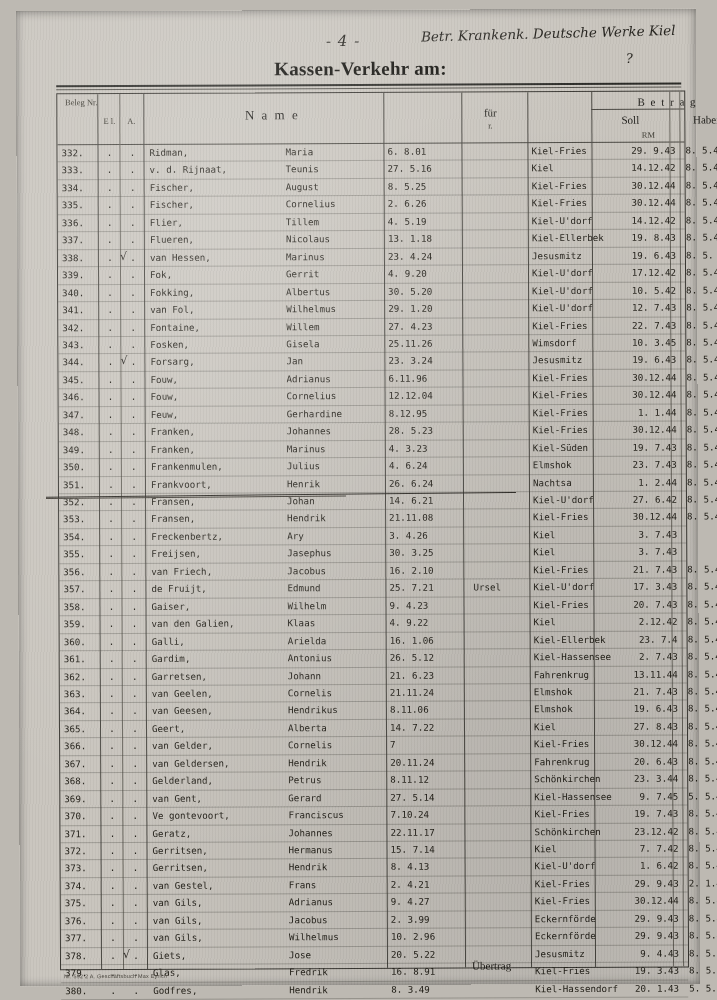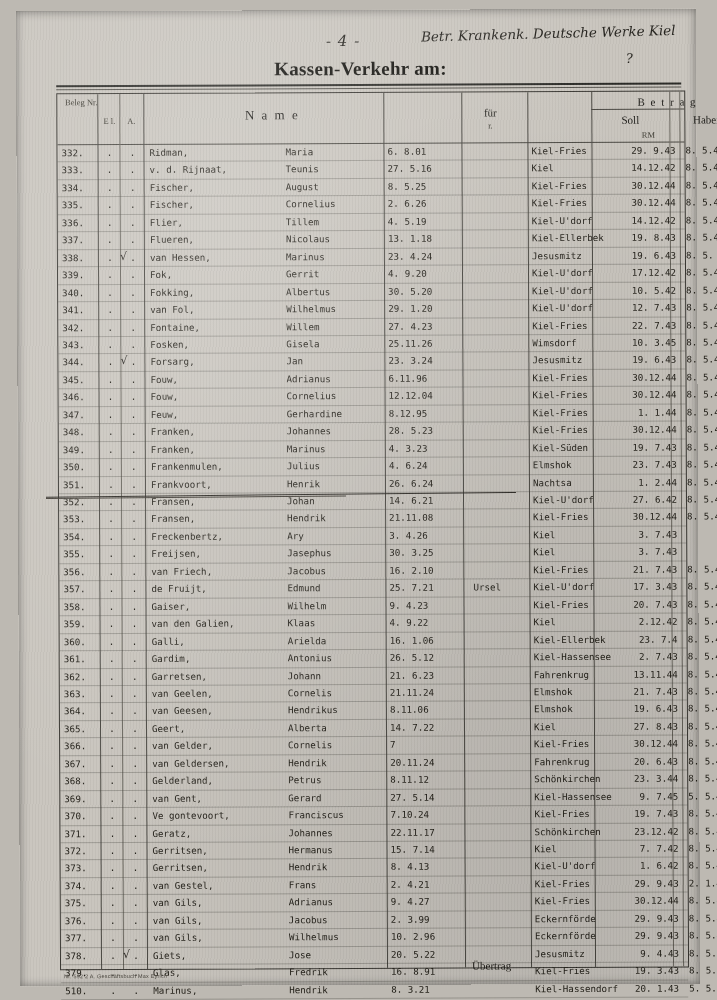--- a/index.html
+++ b/index.html
@@ -829,26 +829,26 @@
             <span class="c c-vorname">Fredrik</span>
             <span class="c c-date">16. 8.91</span>
             <span class="c c-fuer"></span>
             <span class="c c-ort">Kiel-Fries</span>
             <span class="c c-soll">19. 3.43</span>
             <span class="c c-haben">8. 5.45</span>
             <span class="tick"></span>
           </div>
           <div class="rowline" style="top: 837.6px;"></div>
           <div class="row" style="top: 837.6px;">
-            <span class="c c-beleg">510.</span>
-            <span class="c c-el">.</span>
-            <span class="c c-a">.</span>
-            <span class="c c-name">Marinus,</span>
+            <span class="c c-beleg">380.</span>
+            <span class="c c-el">.</span>
+            <span class="c c-a">.</span>
+            <span class="c c-name">Godfres,</span>
             <span class="c c-vorname">Hendrik</span>
-            <span class="c c-date">8. 3.21</span>
+            <span class="c c-date">8. 3.49</span>
             <span class="c c-fuer"></span>
             <span class="c c-ort">Kiel-Hassendorf</span>
             <span class="c c-soll">20. 1.43</span>
             <span class="c c-haben">5. 5.45</span>
             <span class="tick"></span>
           </div>
           <div class="rowline" style="top: 855.05px;"></div>
           <div class="row" style="top: 855.05px;">
             <span class="c c-ort">Fahrenkrug</span>
             <span class="c c-soll">13.11.44</span>

